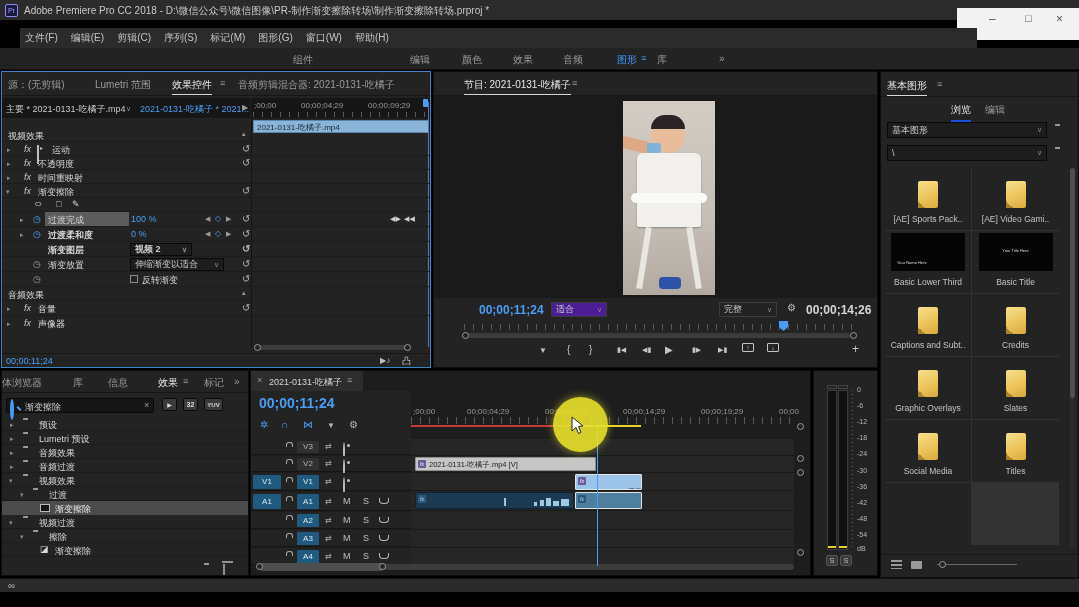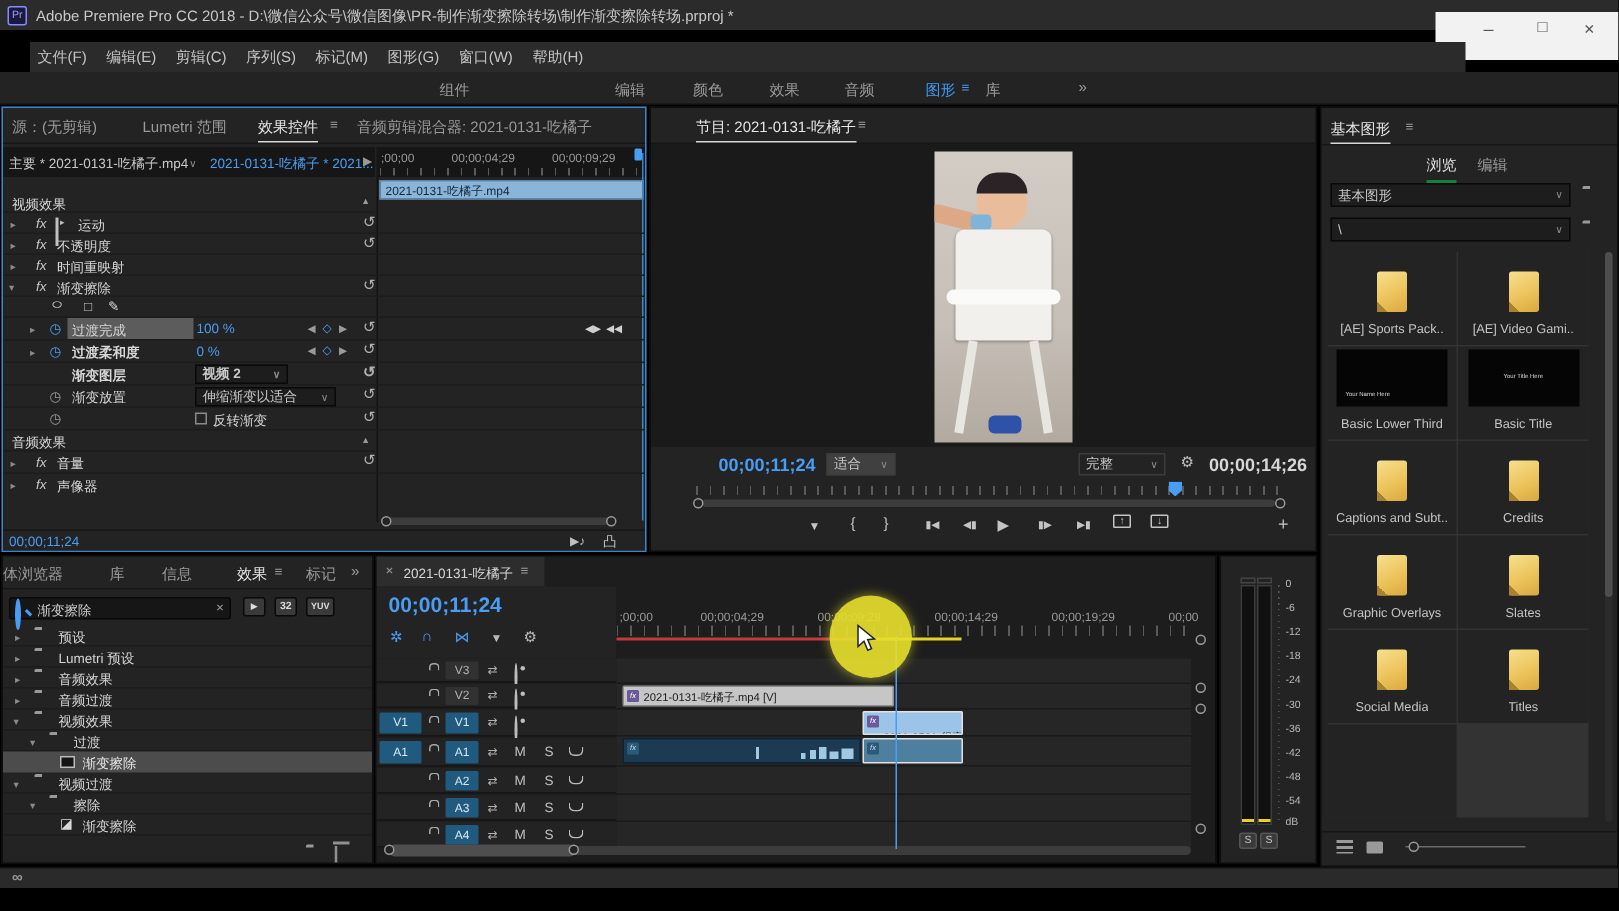--- a/index.html
+++ b/index.html
@@ -236,21 +236,21 @@
         <div class="abs" style="left:14px;top:52px;width:64px;height:74px;background:#f2f0ec;border-radius:6px 6px 2px 2px;box-shadow:0 1px 2px rgba(0,0,0,.3);"></div>
         <div class="abs" style="left:8px;top:92px;width:76px;height:10px;background:#fafaf8;border-radius:5px;"></div>
         <div class="abs" style="left:18px;top:126px;width:6px;height:62px;background:#e8e6e0;transform:rotate(9deg);"></div>
         <div class="abs" style="left:68px;top:126px;width:6px;height:62px;background:#e8e6e0;transform:rotate(-9deg);"></div>
         <div class="abs" style="left:36px;top:176px;width:22px;height:12px;background:#2d52a8;border-radius:4px;"></div>
       </div>
     </div>
 
     <div class="abs" style="left:0;top:226px;width:443px;height:22px;">
       <span class="abs blue" style="left:45px;top:5px;font-size:12px;font-weight:bold;">00;00;11;24</span>
-      <div class="abs dd" style="left:117px;top:4px;width:46px;height:15px;background:#404040;border-color:#3c3c3c;">
+      <div class="abs dd" style="left:117px;top:4px;width:56px;height:15px;background:#4c1d95;border-color:#3c3c3c;">
         <span class="t9">适合</span>
         <span class="chev">∨</span>
       </div>
       <div class="abs dd" style="left:285px;top:4px;width:58px;height:15px;background:#232323;border-color:#3c3c3c;">
         <span class="t9">完整</span>
         <span class="chev">∨</span>
       </div>
       <span class="abs" style="left:353px;top:4px;color:#c0c0c0;font-size:10px;">⚙</span>
       <span class="abs lt" style="left:372px;top:5px;font-size:12px;font-weight:bold;">00;00;14;26</span>
     </div>
@@ -276,21 +276,21 @@
       <span class="abs" style="left:333px;top:3px;width:12px;height:9px;border:1px solid #c4c4c4;border-radius:1px;font-size:7px;text-align:center;line-height:8px;">↓</span>
       <span class="abs cam" style="left:360px;top:4px;"></span>
       <span class="abs" style="left:418px;top:2px;font-size:12px;">+</span>
     </div>
   </div>
 
   <div class="abs" style="left:880px;top:71px;width:199px;height:507px;background:#232323;border:1px solid #0d0d0d;">
     <span class="abs t10 tab-on" style="left:6px;top:7px;">基本图形</span>
     <span class="abs gray" style="left:56px;top:7px;font-size:9px;">≡</span>
     <div class="abs" style="left:0;top:24px;width:197px;height:1px;background:#161616;"></div>
-    <span class="abs t10" style="left:70px;top:31px;color:#e0e0e0;border-bottom:2px solid #15803d;padding-bottom:3px;">浏览</span>
+    <span class="abs t10" style="left:70px;top:31px;color:#e0e0e0;border-bottom:2px solid #1d4ed8;padding-bottom:3px;">浏览</span>
     <span class="abs t10 gray" style="left:104px;top:31px;">编辑</span>
     <div class="abs dd" style="left:6px;top:50px;width:160px;height:16px;">
       <span class="t9">基本图形</span>
       <span class="chev">∨</span>
     </div>
     <span class="abs fold" style="left:174px;top:54px;"></span>
     <div class="abs dd" style="left:6px;top:73px;width:160px;height:16px;">
       <span class="t9">\</span>
       <span class="chev">∨</span>
     </div>

